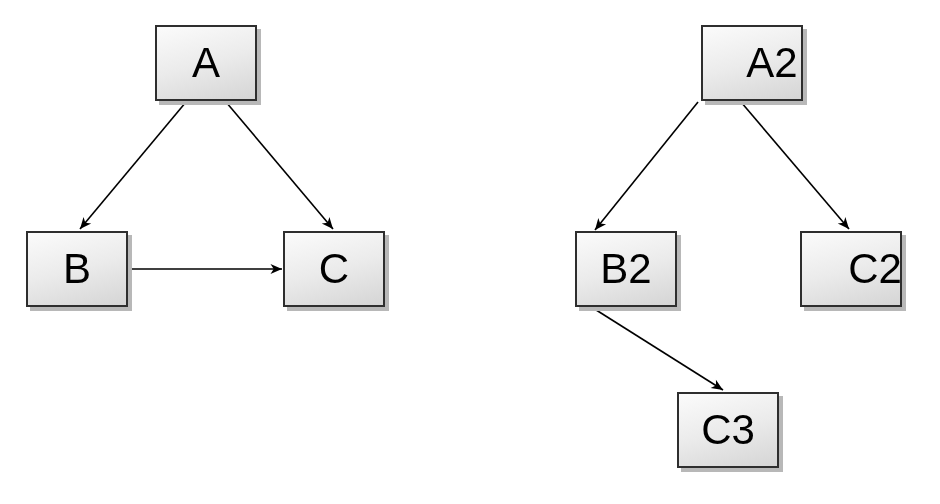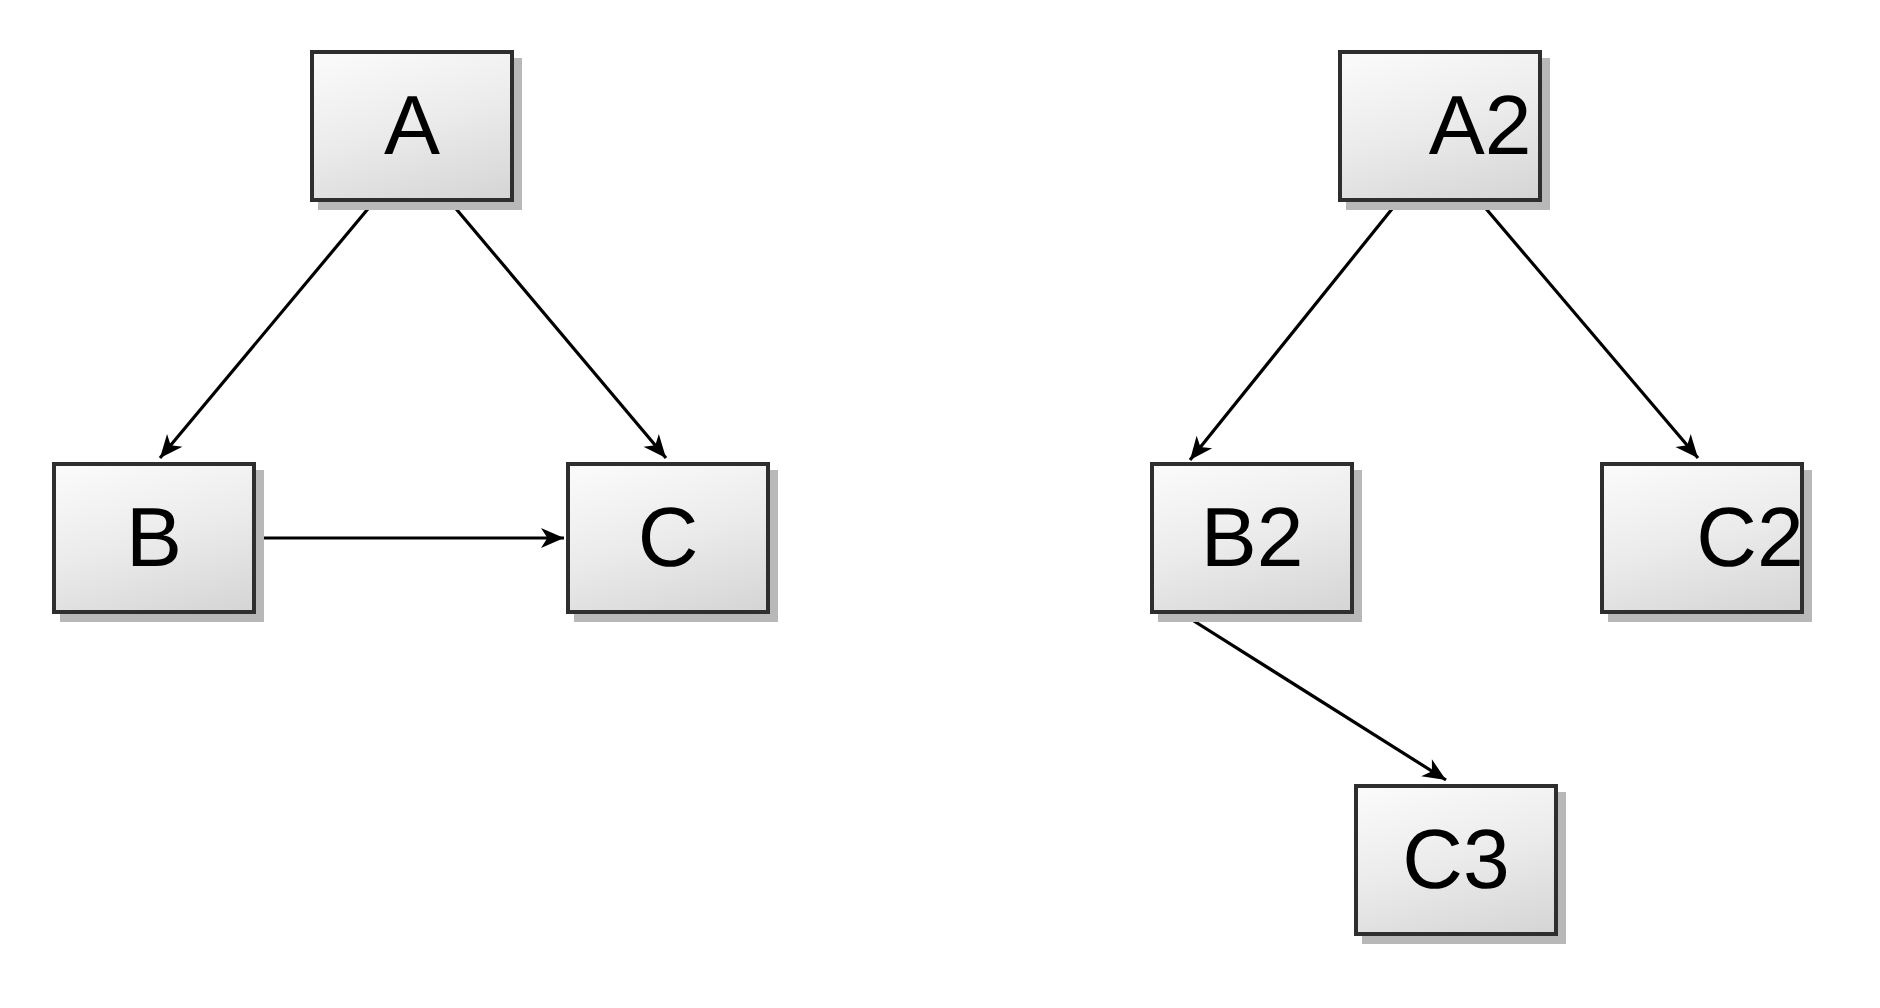--- a/index.html
+++ b/index.html
@@ -39,21 +39,21 @@
   .node-label {
     font-size: 42px;
     line-height: 1;
     color: #000000;
     user-select: none;
   }
   
   .pos-A  { left: 155px; top: 25px;  }
   .pos-B  { left: 26px;  top: 231px; }
   .pos-C  { left: 283px; top: 231px; }
-  .pos-A2 { left: 669px; top: 25px; padding-left: 40px;  }
+  .pos-A2 { left: 701px; top: 25px; padding-left: 40px;  }
   .pos-B2 { left: 543px; top: 231px; margin-left: 32px; }
   .pos-C2 { left: 800px; top: 231px; padding-left: 48px; }
   .pos-C3 { left: 677px; top: 392px; }
 </style>
 </head>
 <body>
 
 <div class="canvas">
 
   <svg class="edges" width="940" height="504" viewBox="0 0 940 504" xmlns="http://www.w3.org/2000/svg">

